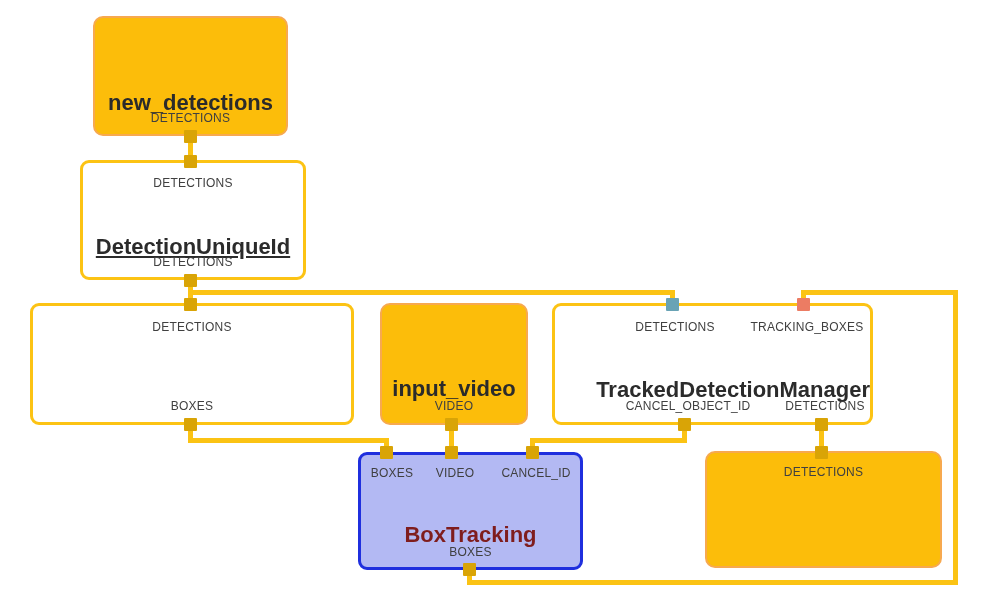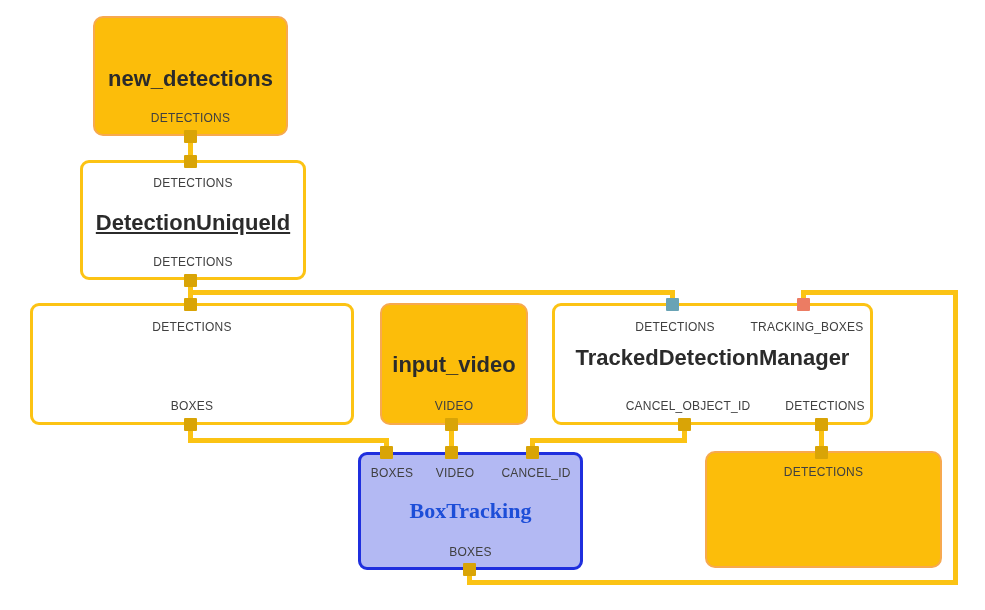--- a/index.html
+++ b/index.html
@@ -7,23 +7,23 @@
     position:relative;width:985px;height:610px;background:#ffffff;overflow:hidden;
     font-family:"Liberation Sans",sans-serif;
   }
   .edge{position:absolute;background:#FBC314;z-index:1;}
   .node{position:absolute;box-sizing:border-box;z-index:2;border-radius:9px;}
   .node.white{background:#ffffff;border:3px solid #FCC314;}
   .node.orange{background:#FCBD0A;border:2px solid #F7A94F;border-radius:10px;}
   .node.blue{background:#B3B9F3;border:3px solid #1F2FDE;}
   .title{
     position:absolute;left:0;right:0;text-align:center;transform:translateY(-50%);
-    font-size:22px;font-weight:bold;color:#2b2b2b;white-space:nowrap;line-height:1;
+    font-size:22px;font-weight:bold;color:#2b2b2b;white-space:nowrap;line-height:1;margin-top:24px;
   }
-  .node.blue .title{color:#1d4ed8;font-family:Liberation Serif, serif;}
+  .node.blue .title{color:#7f1d1d;}
   .plabel{
     position:absolute;transform:translate(-50%,-50%);
     font-size:12px;color:#404040;white-space:nowrap;line-height:1;letter-spacing:.2px;
   }
   .plabel.centered{left:50%;}
   .port{
     position:absolute;width:13px;height:13px;background:#D9A406;z-index:3;border-radius:1px;
   }
   .port.teal{background:#69A3B5;}
   .port.salmon{background:#EC7C63;}
@@ -75,21 +75,21 @@
   </div>
 
   <div class="node orange" style="left:380px;top:303px;width:148px;height:122px;">
     <div class="title" style="top:60px;">input_video</div>
     <div class="plabel centered" style="top:101px;">VIDEO</div>
   </div>
 
   <div class="node white" style="left:552px;top:303px;width:321px;height:122px;">
     <div class="plabel" style="left:120px;top:21px;">DETECTIONS</div>
     <div class="plabel" style="left:252px;top:21px;">TRACKING_BOXES</div>
-    <div class="title" style="top:52px;">TrackedDetectionManager</div>
+    <div class="title" style="top:60px;text-align:right;">TrackedDetectionManager</div>
     <div class="plabel" style="left:133px;top:100px;">CANCEL_OBJECT_ID</div>
     <div class="plabel" style="left:270px;top:100px;">DETECTIONS</div>
   </div>
 
   <div class="node blue" style="left:358px;top:452px;width:225px;height:118px;">
     <div class="plabel" style="left:31px;top:18px;">BOXES</div>
     <div class="plabel" style="left:94px;top:18px;">VIDEO</div>
     <div class="plabel" style="left:175px;top:18px;">CANCEL_ID</div>
     <div class="title" style="top:56px;">BoxTracking</div>
     <div class="plabel centered" style="top:97px;">BOXES</div>

